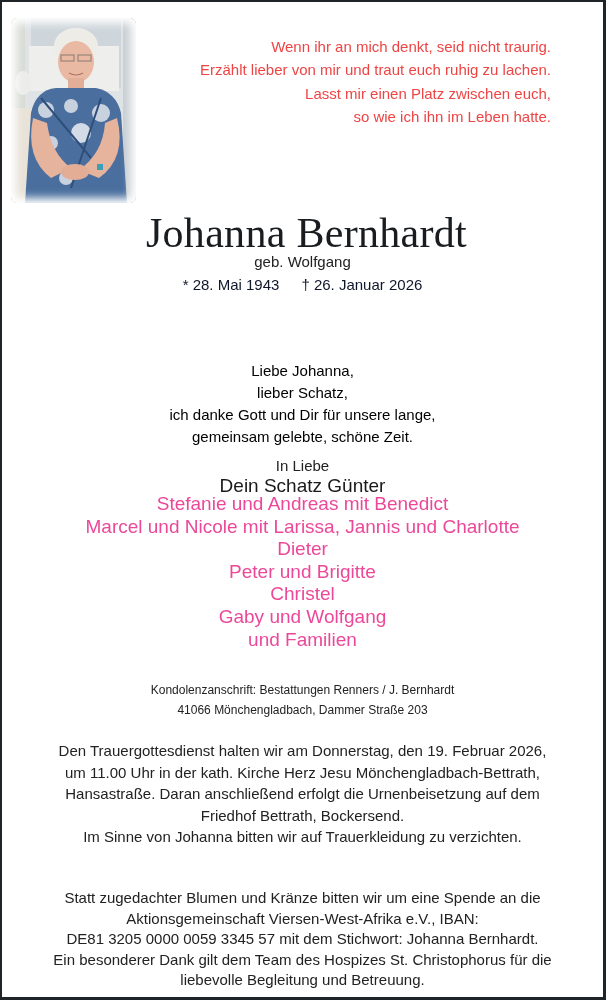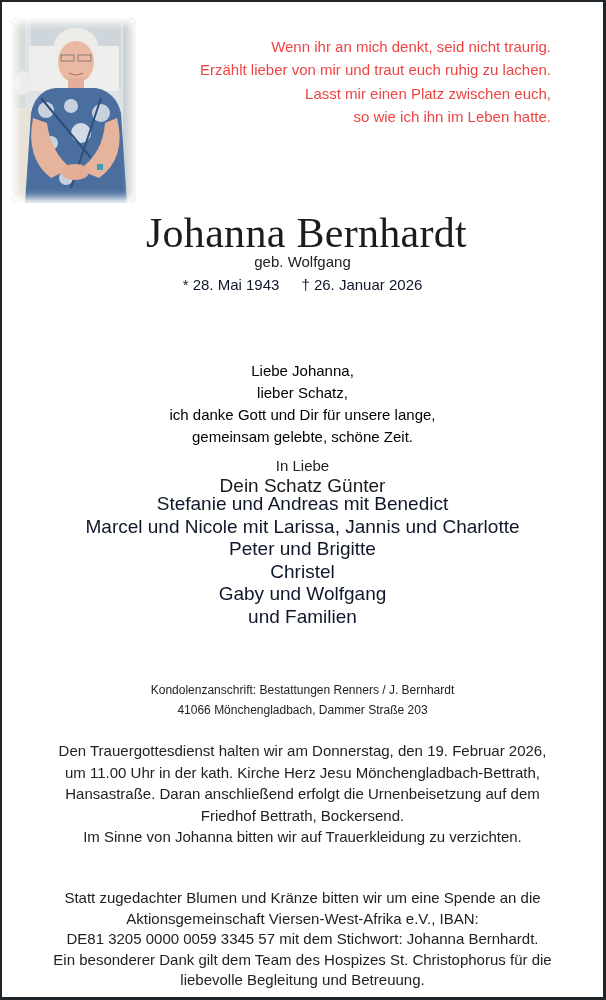--- a/index.html
+++ b/index.html
@@ -51,21 +51,21 @@
     color: #1a1d20;
     letter-spacing: 0.3px;
     padding-left: 8px;
   }
   .born-name { top: 250px; font-size: 15px; line-height: 20px; color: #222; }
   .dates { top: 273px; font-size: 15px; line-height: 20px; color: #0f172a; }
   .dates .gap { display: inline-block; width: 22px; }
   .letter { top: 318px; font-size: 15px; line-height: 22px; color: #000000; margin-top: 40px; }
   .inliebe { top: 422px; font-size: 15px; line-height: 20px; color: #222; margin-top: 32px; }
   .signer { top: 472px; font-size: 19px; line-height: 24px; color: #1a1a1a; }
-  .family { top: 491px; font-size: 19px; line-height: 22.6px; color: #0f172a; }
+  .family { top: 491px; font-size: 19px; line-height: 22.6px; color: #ec4899; }
   .family div, .block div { white-space: nowrap; }
   .address { top: 678px; font-size: 12px; line-height: 20px; color: #222; }
   .service { top: 738px; font-size: 15px; line-height: 21.6px; color: #222; }
   .donation { top: 862px; font-size: 15px; line-height: 20.6px; color: #222; margin-top: 24px; }
 </style>
 </head>
 <body>
 
 <div class="page">
 
@@ -125,20 +125,21 @@
     <div>ich danke Gott und Dir für unsere lange,</div>
     <div>gemeinsam gelebte, schöne Zeit.</div>
   </div>
 
   <div class="center inliebe">In Liebe</div>
   <div class="center signer">Dein Schatz Günter</div>
 
   <div class="center family">
     <div>Stefanie und Andreas mit Benedict</div>
     <div>Marcel und Nicole mit Larissa, Jannis und Charlotte</div>
+    <div>Dieter</div>
     <div>Peter und Brigitte</div>
     <div>Christel</div>
     <div>Gaby und Wolfgang</div>
     <div>und Familien</div>
   </div>
 
   <div class="center address block">
     <div>Kondolenzanschrift: Bestattungen Renners / J. Bernhardt</div>
     <div>41066 Mönchengladbach, Dammer Straße 203</div>
   </div>

